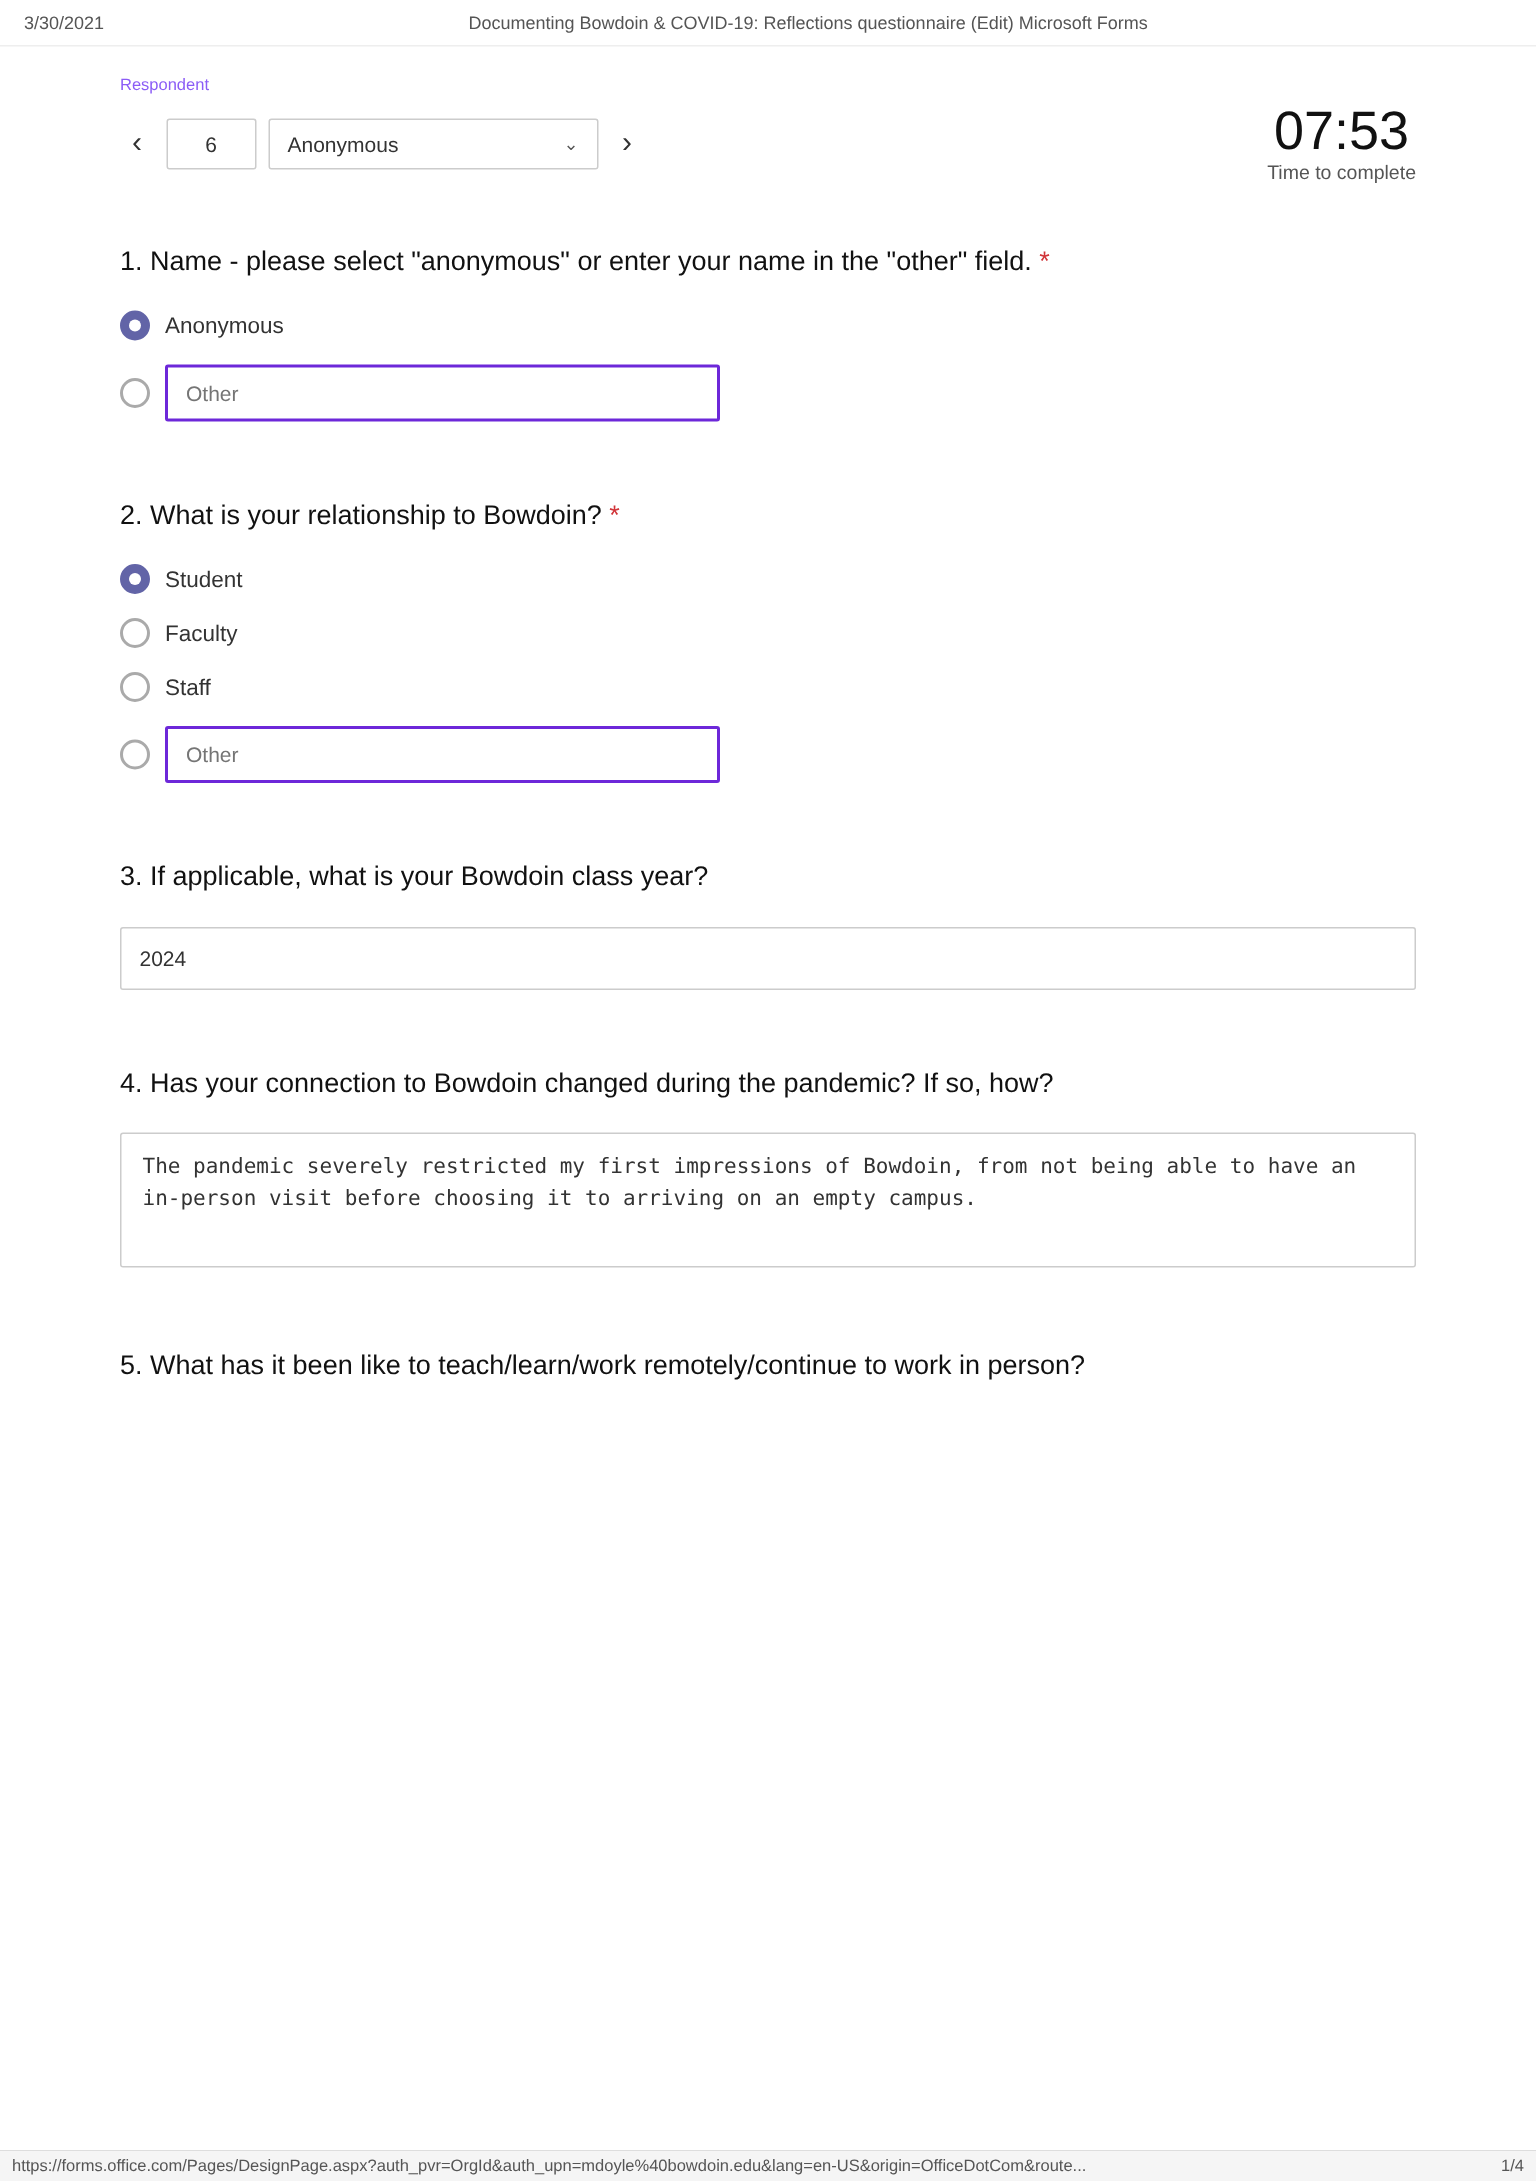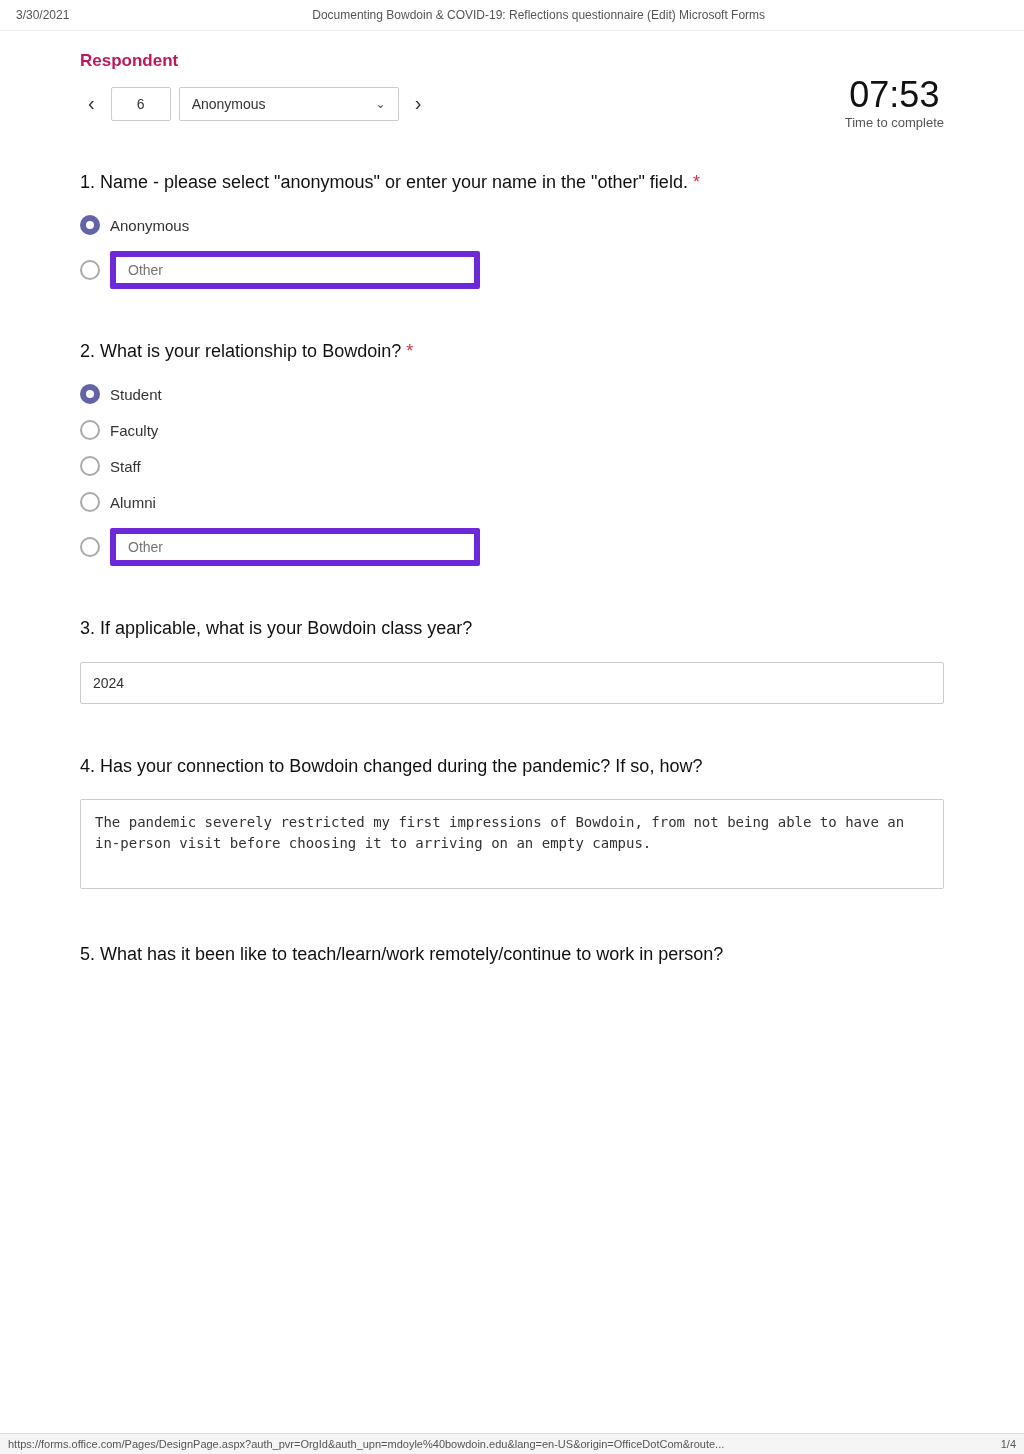--- a/index.html
+++ b/index.html
@@ -35,24 +35,23 @@
     .page-content {
       padding: 20px 80px 80px 80px;
     }
 
     
     .respondent-header {
       margin-bottom: 40px;
     }
 
     .respondent-label {
-      font-size: 17px;
-      color: #be185d;
+      font-size: 11px;
+      color: #8b5cf6;
       margin-bottom: 6px;
-      font-weight: bold;
     }
 
     .respondent-controls {
       display: flex;
       align-items: center;
       justify-content: space-between;
     }
 
     .respondent-left {
       display: flex;
@@ -160,21 +159,21 @@
       border-radius: 50%;
       background: white;
     }
 
     .radio-label {
       font-size: 15px;
       color: #333;
     }
 
     .other-input {
-      border: 6px solid #6d28d9;
+      border: 2px solid #6d28d9;
       border-radius: 2px;
       padding: 8px 12px;
       font-size: 14px;
       color: #999;
       width: 370px;
       height: 38px;
       outline: none;
     }
 
     
@@ -286,24 +285,20 @@
     <div class="radio-option">
       <div class="radio-circle"></div>
       <span class="radio-label">Faculty</span>
     </div>
 
     <div class="radio-option">
       <div class="radio-circle"></div>
       <span class="radio-label">Staff</span>
     </div>
 
-    <div class="radio-option">
-      <div class="radio-circle"></div>
-      <span class="radio-label">Alumni</span>
-    </div>
 
     <div class="radio-option">
       <div class="radio-circle"></div>
       <input class="other-input" type="text" placeholder="Other" style="">
     </div>
   </div>
 
   <div class="question-section">
     <div class="question-title">
       <span>3.</span>

